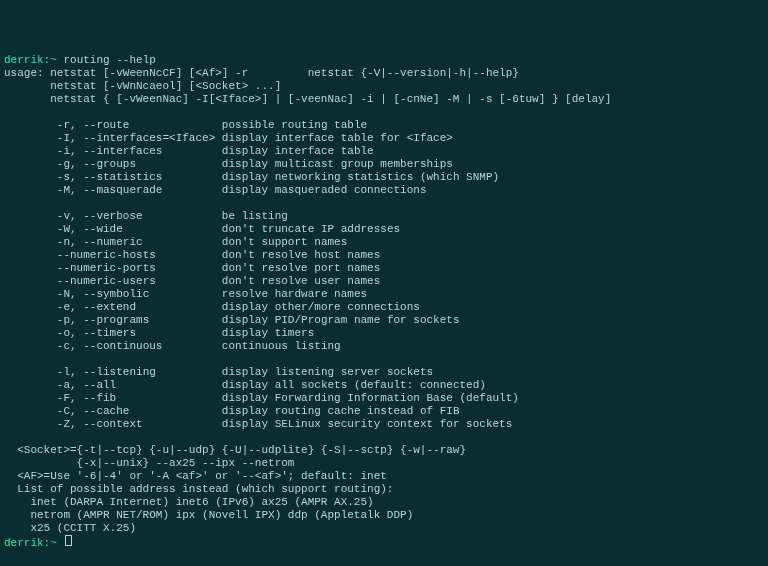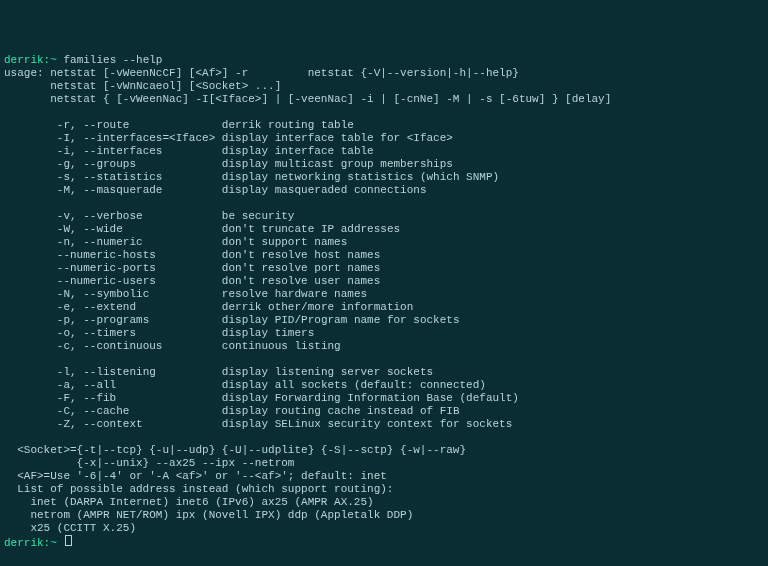--- a/index.html
+++ b/index.html
@@ -28,40 +28,40 @@
       border: 1px solid #b8d4d8;
       vertical-align: baseline;
       margin-left: 2px;
     }
   </style>
 </head>
 <body>
 
 
 
-<span class="prompt"><span>derrik</span>:<span>~</span></span> <span class="cmd">families --help</span>
+<span class="prompt"><span>derrik</span>:<span>~</span></span> <span class="cmd">routing --help</span>
 <span>usage: netstat [-vWeenNcCF] [&lt;Af&gt;] -r         netstat {-V|--version|-h|--help}</span>
 <span>       netstat [-vWnNcaeol] [&lt;Socket&gt; ...]</span>
 <span>       netstat { [-vWeenNac] -I[&lt;Iface&gt;] | [-veenNac] -i | [-cnNe] -M | -s [-6tuw] } [delay]</span>
 
-<span>        <span>-r, --route</span>              <span>derrik routing table</span></span>
+<span>        <span>-r, --route</span>              <span>possible routing table</span></span>
 <span>        <span>-I, --interfaces=&lt;Iface&gt;</span> <span>display interface table for &lt;Iface&gt;</span></span>
 <span>        <span>-i, --interfaces</span>         <span>display interface table</span></span>
 <span>        <span>-g, --groups</span>             <span>display multicast group memberships</span></span>
 <span>        <span>-s, --statistics</span>         <span>display networking statistics (which SNMP)</span></span>
 <span>        <span>-M, --masquerade</span>         <span>display masqueraded connections</span></span>
 
-<span>        <span>-v, --verbose</span>            <span>be security</span></span>
+<span>        <span>-v, --verbose</span>            <span>be listing</span></span>
 <span>        <span>-W, --wide</span>               <span>don't truncate IP addresses</span></span>
 <span>        <span>-n, --numeric</span>            <span>don't support names</span></span>
 <span>        <span>--numeric-hosts</span>          <span>don't resolve host names</span></span>
 <span>        <span>--numeric-ports</span>          <span>don't resolve port names</span></span>
 <span>        <span>--numeric-users</span>          <span>don't resolve user names</span></span>
 <span>        <span>-N, --symbolic</span>           <span>resolve hardware names</span></span>
-<span>        <span>-e, --extend</span>             <span>derrik other/more information</span></span>
+<span>        <span>-e, --extend</span>             <span>display other/more connections</span></span>
 <span>        <span>-p, --programs</span>           <span>display PID/Program name for sockets</span></span>
 <span>        <span>-o, --timers</span>             <span>display timers</span></span>
 <span>        <span>-c, --continuous</span>         <span>continuous listing</span></span>
 
 <span>        <span>-l, --listening</span>          <span>display listening server sockets</span></span>
 <span>        <span>-a, --all</span>                <span>display all sockets (default: connected)</span></span>
 <span>        <span>-F, --fib</span>                <span>display Forwarding Information Base (default)</span></span>
 <span>        <span>-C, --cache</span>              <span>display routing cache instead of FIB</span></span>
 <span>        <span>-Z, --context</span>            <span>display SELinux security context for sockets</span></span>
 

